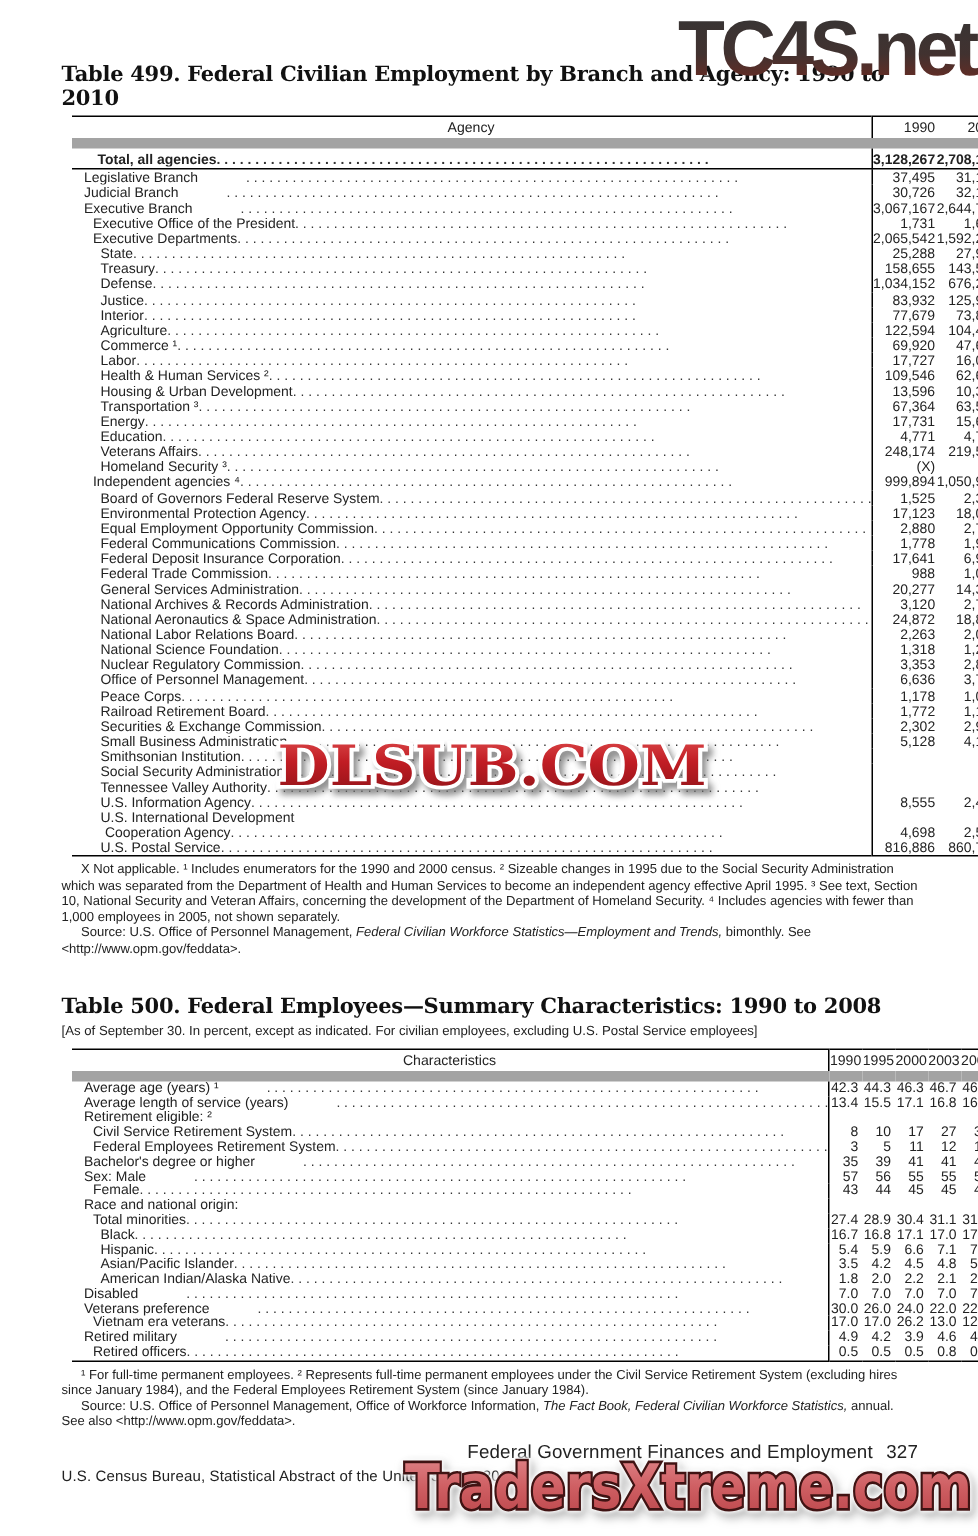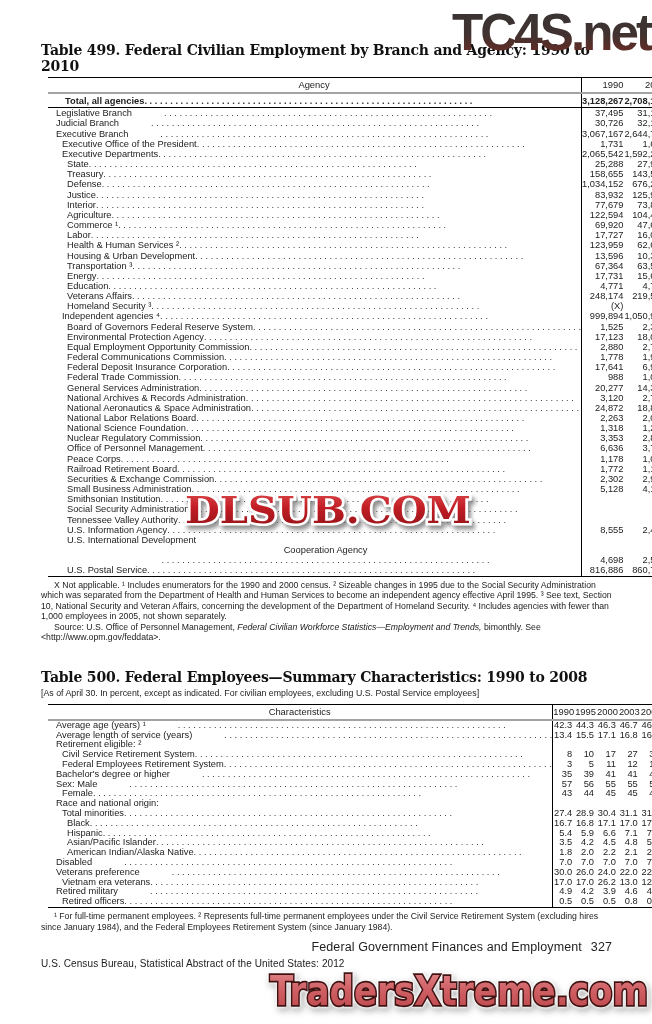--- a/index.html
+++ b/index.html
@@ -17,39 +17,39 @@
   }
   .tbl-note { font-size:8.8px; line-height:10.6px; margin:0 0 6px 0; color:#222; width:560px; }
 
   
   table.stat {
     border-collapse:collapse; table-layout:fixed;
     margin-left:7px; border-top:1.5px solid #000; border-bottom:1.5px solid #000;
     font-size:9.3px; color:#222;
   }
   table.stat th {
-    font-weight:normal; font-size:9.4px; border-bottom:2px solid #a3a3a3;
+    font-weight:normal; font-size:9.4px; border-bottom:7px solid #a3a3a3;
     padding:2px 1px 2px 0; vertical-align:middle;
   }
   th.lbl-h { text-align:center; border-right:1px solid #000; }
   th.year-h { text-align:right; }
   td.lbl { border-right:1px solid #000; padding:0; vertical-align:bottom; }
   td.num { text-align:right; padding:0 1px 0 0; vertical-align:bottom; white-space:nowrap; }
   #t499 td, #t499 th { line-height:10.15px; }
   #t500 td, #t500 th { line-height:9.8px; }
   #t500 td.num { padding-right:3px; }
   tr.total-row { font-weight:bold; }
   tr.total-row td { border-bottom:1px solid #000; padding-top:1.5px; padding-bottom:1.5px; }
   tr.total-row td.lbl .lead { padding-left:17px; }
   .lead { display:flex; align-items:baseline; overflow:hidden; }
   .lead .lbl-text { white-space:nowrap; }
   .ind0 .lead { padding-left:8px;gap:32px; }
   .ind1 .lead { padding-left:14px; }
   .ind2 .lead { padding-left:19px;align-items:center; }
-  .lead.cont { padding-left:22px !important;flex-direction:column; }
+  .lead.cont { padding-left:22px !important; }
   .dots { flex:1 1 auto; overflow:hidden; white-space:nowrap; color:#333; }
   .dots::before { content:" . . . . . . . . . . . . . . . . . . . . . . . . . . . . . . . . . . . . . . . . . . . . . . . . . . . . . . . . . . . . . . . ."; }
 
   
   .footnote { font-size:8.7px; line-height:10.5px; margin:3px 0 0 0; color:#222; text-indent:13px; width:571px; }
   .source { margin-top:0; }
   .source .ital { font-style:italic; }
 
   .section-2 { margin-top:26px; }
 
@@ -235,21 +235,21 @@
               <td class="num">17,727</td>
               <td class="num">16,040</td>
             </tr>
             <tr>
               <td class="lbl ind2">
                 <div class="lead">
                   <span class="lbl-text">Health &amp; Human Services ²</span>
                   <span class="dots"></span>
                 </div>
               </td>
-              <td class="num">123,959</td>
+              <td class="num">109,546</td>
               <td class="num">62,605</td>
             </tr>
             <tr>
               <td class="lbl ind2">
                 <div class="lead">
                   <span class="lbl-text">Housing &amp; Urban Development</span>
                   <span class="dots"></span>
                 </div>
               </td>
               <td class="num">13,596</td>
@@ -550,21 +550,21 @@
             </tr>
           </tbody>
       </table>
 
       <p class="footnote">X Not applicable. ¹ Includes enumerators for the 1990 and 2000 census. ² Sizeable changes in 1995 due to the Social Security Administration which was separated from the Department of Health and Human Services to become an independent agency effective April 1995. ³ See text, Section 10, National Security and Veteran Affairs, concerning the development of the Department of Homeland Security. ⁴ Includes agencies with fewer than 1,000 employees in 2005, not shown separately.</p>
       <p class="footnote source"><span>Source: U.S. Office of Personnel Management, </span><span class="ital">Federal Civilian Workforce Statistics—Employment and Trends,</span><span> bimonthly. See &lt;http://www.opm.gov/feddata&gt;.</span></p>
     </section>
 
     <section class="section-2">
       <h1 class="tbl-title">Table 500. Federal Employees—Summary Characteristics: 1990 to 2008</h1>
-      <p class="tbl-note">[As of April 30. In percent, except as indicated. For civilian employees, excluding U.S. Postal Service employees]</p>
+      <p class="tbl-note">[As of September 30. In percent, except as indicated. For civilian employees, excluding U.S. Postal Service employees]</p>
 
       <table class="stat" id="t500">
         <colgroup>
           <col style="width:175px">
           <col style="width:41.9px">
             <col style="width:41.9px">
             <col style="width:41.9px">
           <col style="width:41.9px">
             <col style="width:41.9px">
 
@@ -823,20 +823,21 @@
               <td class="num">0.5</td>
               <td class="num">0.5</td>
               <td class="num">0.5</td>
               <td class="num">0.8</td>
               <td class="num">0.9</td>
             </tr>
           </tbody>
       </table>
 
       <p class="footnote">¹ For full-time permanent employees. ² Represents full-time permanent employees under the Civil Service Retirement System (excluding hires since January 1984), and the Federal Employees Retirement System (since January 1984).</p>
+      <p class="footnote source"><span>Source: U.S. Office of Personnel Management, Office of Workforce Information, </span><span class="ital">The Fact Book, Federal Civilian Workforce Statistics,</span><span> annual. See also &lt;http://www.opm.gov/feddata&gt;.</span></p>
     </section>
 
     <div class="footer">
       <div class="running-head">
         <span>Federal Government Finances and Employment</span>
         <span>327</span>
       </div>
       <div class="census-line">U.S. Census Bureau, Statistical Abstract of the United States: 2012</div>
     </div>
   </div>

